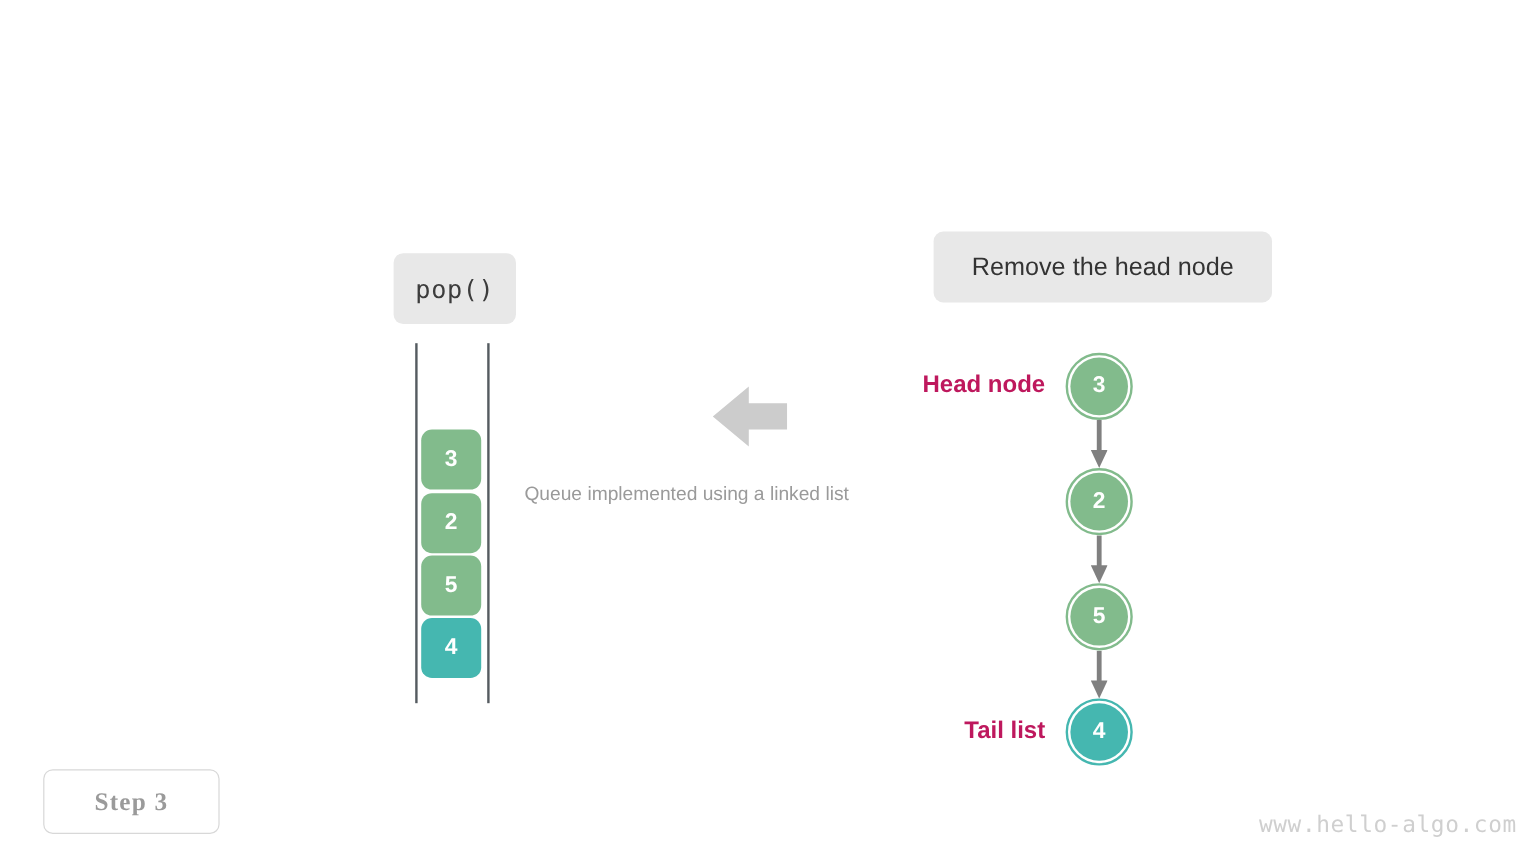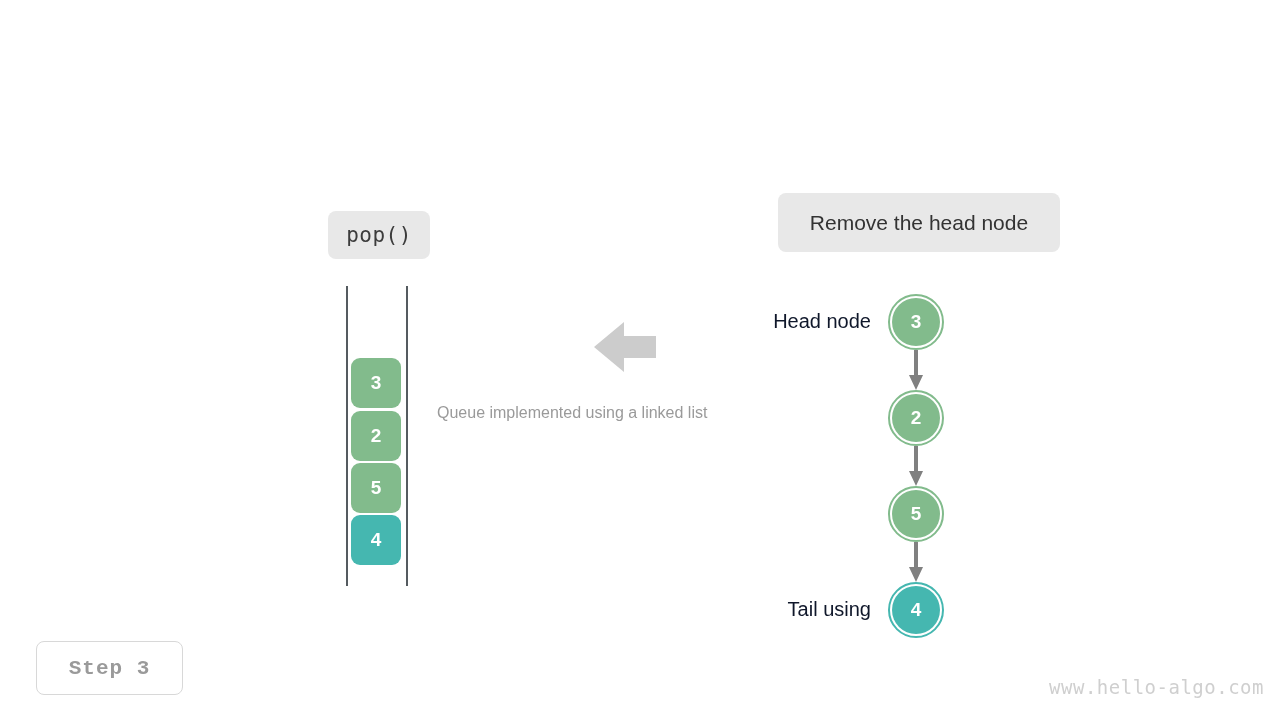--- a/index.html
+++ b/index.html
@@ -25,21 +25,21 @@
     align-items: center;
     justify-content: center;
     color: #3c3c3c;
     white-space: nowrap;
   }
 
   #op-pill {
     left: 328px;
     top: 211px;
     width: 102px;
-    height: 48px;
+    height: 59px;
     font-family: "DejaVu Sans Mono", "Liberation Mono", monospace;
     font-size: 21px;
     letter-spacing: 0.5px;
   }
 
   #action-pill {
     left: 778px;
     top: 193px;
     width: 282px;
     height: 59px;
@@ -54,21 +54,21 @@
     left: 36px;
     top: 641px;
     width: 145px;
     height: 52px;
     background: #ffffff;
     border: 1px solid #d8d8d8;
     border-radius: 8px;
     display: flex;
     align-items: center;
     justify-content: center;
-    font-family: Liberation Mono, monospace;
+    font-family: Liberation Serif, serif;
     font-size: 21px;
     font-weight: bold;
     color: #9a9a9a;
     letter-spacing: 1px;
   }
 
   
   #watermark {
     position: absolute;
     right: 16px;
@@ -178,22 +178,22 @@
   .link-arrow {
     position: absolute;
     left: 25px;
     width: 14px;
     height: 40px;
   }
 
   .side-label {
     position: absolute;
     font-size: 20px;
-    font-weight: normal;
-    color: #0f172a;
+    font-weight: bold;
+    color: #be185d;
     white-space: nowrap;
     text-align: right;
   }
   #head-label { left: 676px; top: 310px; width: 195px; }
   #tail-label { left: 676px; top: 598px; width: 195px; }
 </style>
 </head>
 <body>
 
 <div class="pill" id="op-pill">
@@ -264,17 +264,17 @@
       </div>
       <div class="node" style="top: 296px; color: rgb(69, 183, 176);">
         <div class="ring"></div>
         <div class="core"></div>
         <span class="val">4</span>
       </div>
     </div>
 </div>
 
 <div class="side-label" id="head-label">Head node</div>
-<div class="side-label" id="tail-label">Tail using</div>
+<div class="side-label" id="tail-label">Tail list</div>
 
 <div id="step-badge">Step 3</div>
 
 <div id="watermark">www.hello-algo.com</div>
 
 </body></html>

